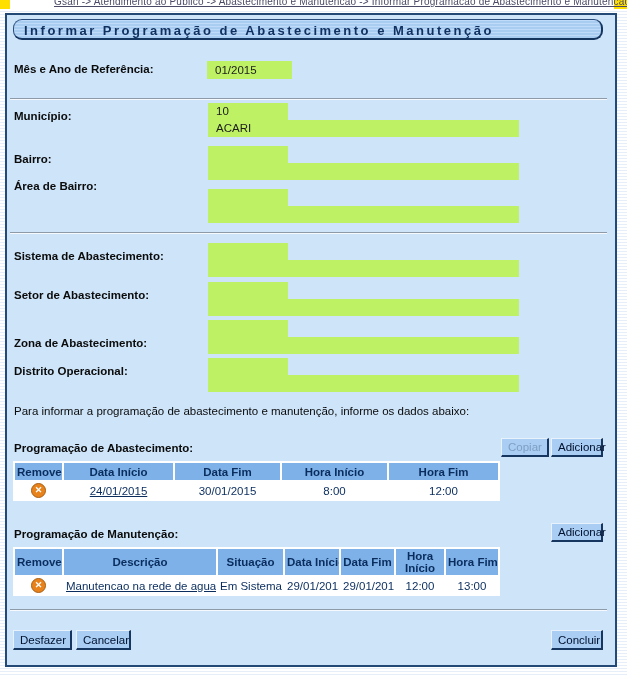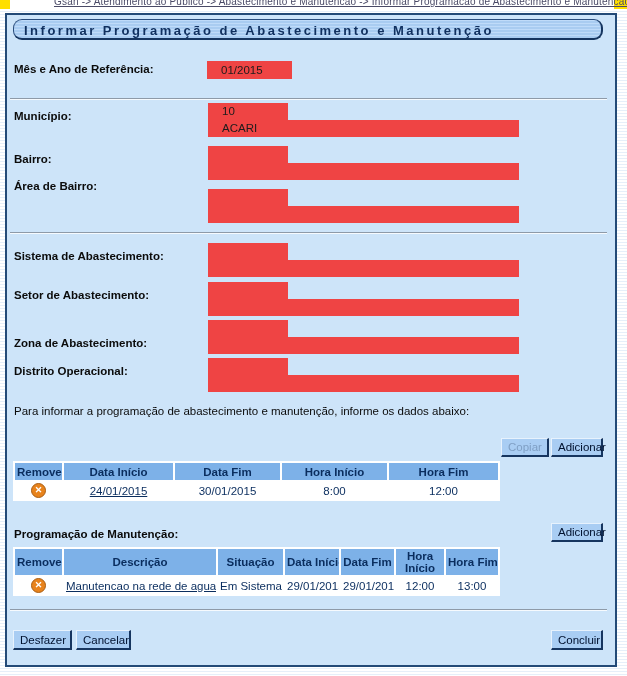--- a/index.html
+++ b/index.html
@@ -17,22 +17,22 @@
   
   .panel{position:absolute;left:5px;top:13px;width:608px;height:650px;
     background:#cde4f9;border:2px solid #234a77;}
   .titlebox{position:absolute;left:6px;top:4px;width:590px;height:21px;
     border:1px solid #2a4d7d;border-right:2px solid #16355f;border-bottom:2px solid #16355f;
     border-radius:9px;
     background:repeating-linear-gradient(180deg,#bfdbf9 0px,#bfdbf9 1px,#a9ccf1 1px,#a9ccf1 3px);
     line-height:21px;padding-left:10px;font-weight:bold;font-size:13px;
     letter-spacing:2.5px;color:#10305f;box-sizing:border-box;}
   .lbl{position:absolute;left:7px;font-weight:bold;font-size:11.5px;color:#0b0b0b;white-space:nowrap;}
-  .fld{position:absolute;background:#ef4444;height:17px;font-size:11.5px;color:#1c1c1c;
-    line-height:17px;padding-left:14px;box-sizing:border-box;white-space:nowrap;overflow:hidden;}
+  .fld{position:absolute;background:#bef264;height:17px;font-size:11.5px;color:#1c1c1c;
+    line-height:17px;padding-left:8px;box-sizing:border-box;white-space:nowrap;overflow:hidden;}
   .sep{position:absolute;left:3px;width:597px;height:0;
     border-top:1px solid #8e9aa8;border-bottom:1px solid #f6fafe;}
   .para{position:absolute;left:7px;font-size:11.5px;color:#0b0b0b;white-space:nowrap;}
   .seclbl{position:absolute;left:7px;font-weight:bold;font-size:11.5px;color:#0b0b0b;white-space:nowrap;}
   .btn{position:absolute;height:19px;background:#a9cdf3;
     border-top:1px solid #e7f2fd;border-left:1px solid #e7f2fd;
     border-right:2px solid #16355f;border-bottom:2px solid #16355f;
     font-family:inherit;font-size:11.5px;color:#00112e;text-align:center;
     box-sizing:border-box;padding:0 6px;line-height:15px;cursor:pointer;}
   .btn.disabled{color:#7f9fc4;cursor:default;}
@@ -91,20 +91,21 @@
   <div class="lbl" style="top:322px;">Zona de Abastecimento:</div>
   <div class="fld" style="top:305px;left:201px;width:80px;"></div>
   <div class="fld" style="top:322px;left:201px;width:311px;"></div>
 
   <div class="lbl" style="top:350px;">Distrito Operacional:</div>
   <div class="fld" style="top:343px;left:201px;width:80px;"></div>
   <div class="fld" style="top:360px;left:201px;width:311px;"></div>
 
   <div class="para" style="top:390px;">Para informar a programação de abastecimento e manutenção, informe os dados abaixo:</div>
 
+  <div class="seclbl" style="top:427px;">Programação de Abastecimento:</div>
   <button class="btn disabled" style="top:423px;right:66px;width:48px;margin-left:25px;">Copiar</button>
   <button class="btn" style="top:423px;right:12px;width:52px;">Adicionar</button>
 
   <table class="grid" style="top:446px;left:6px;width:487px;">
     <colgroup>
         <col style="width:47px">
         <col style="width:109px">
         <col style="width:105px">
         <col style="width:105px">
         <col style="width:109px">

